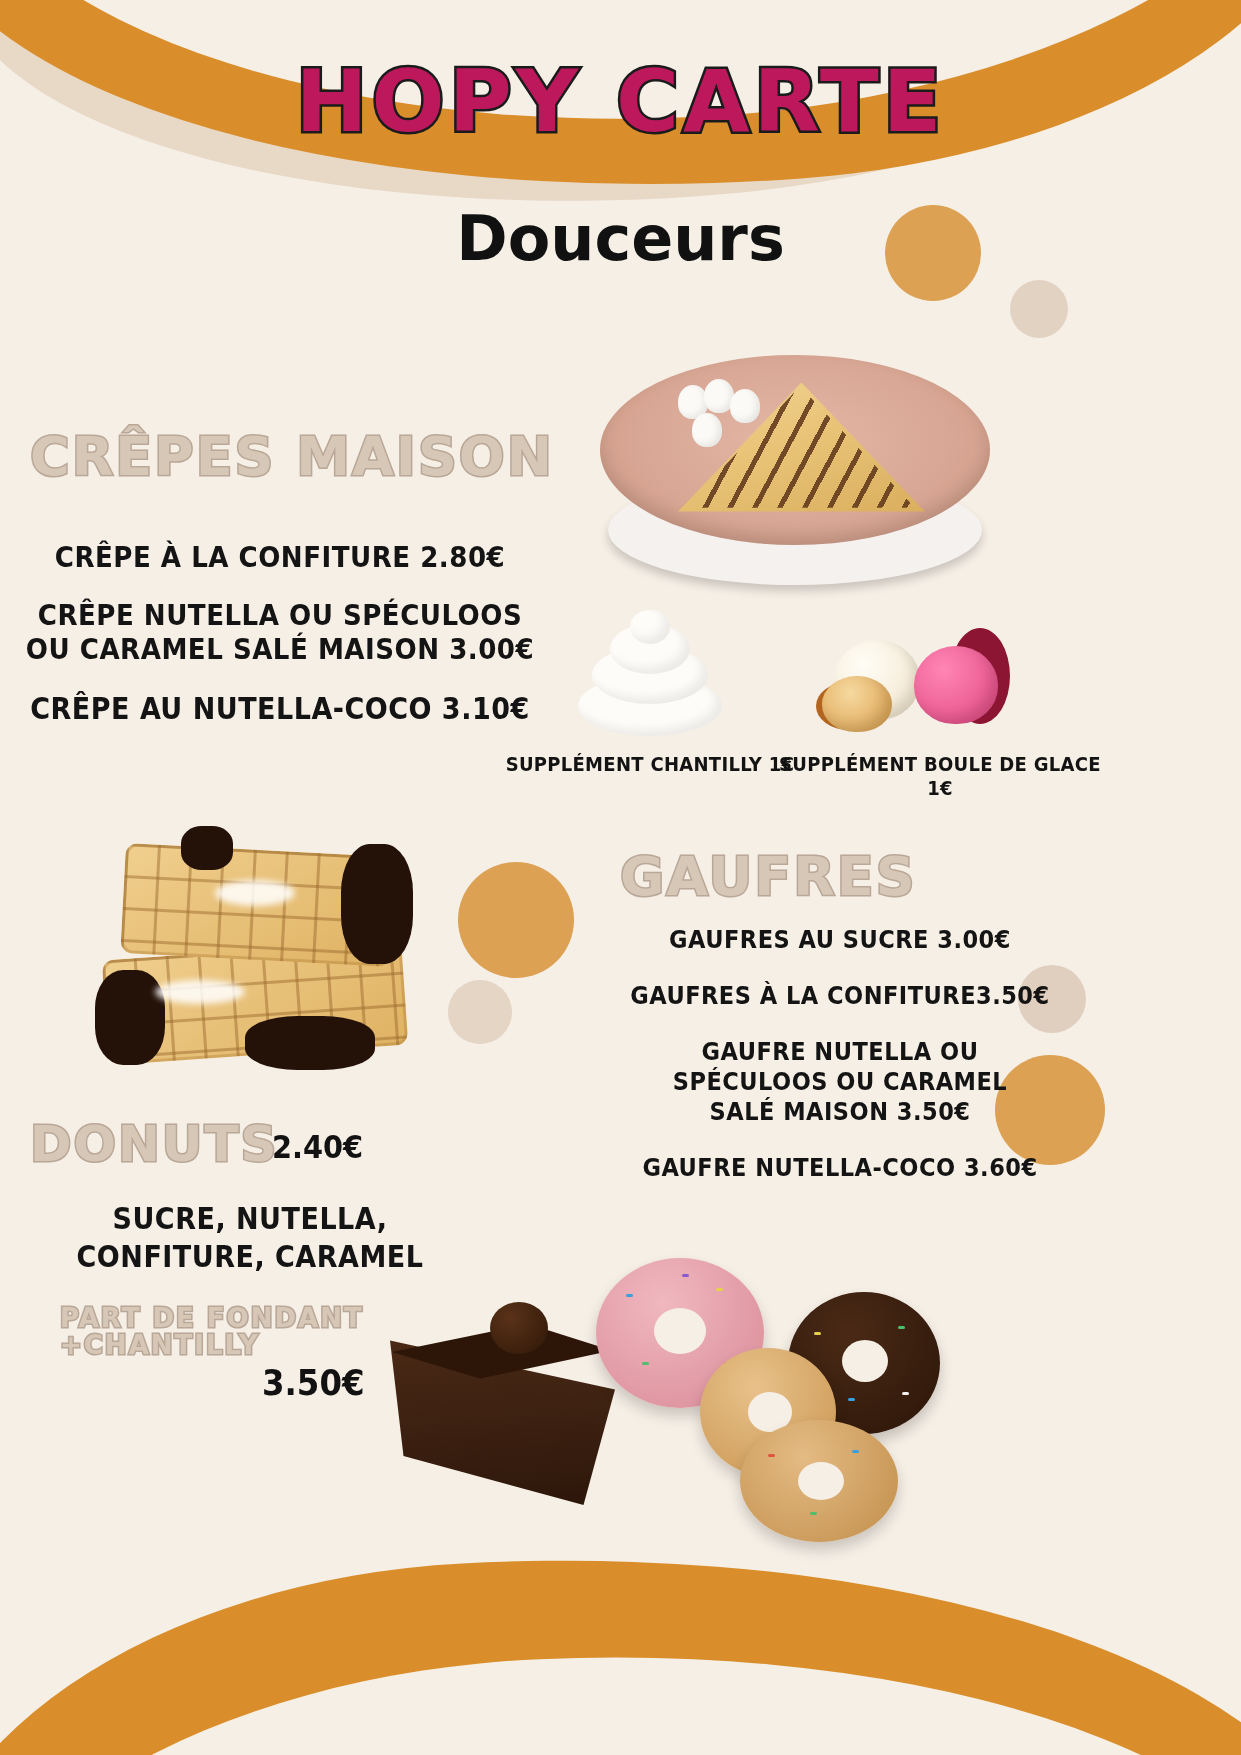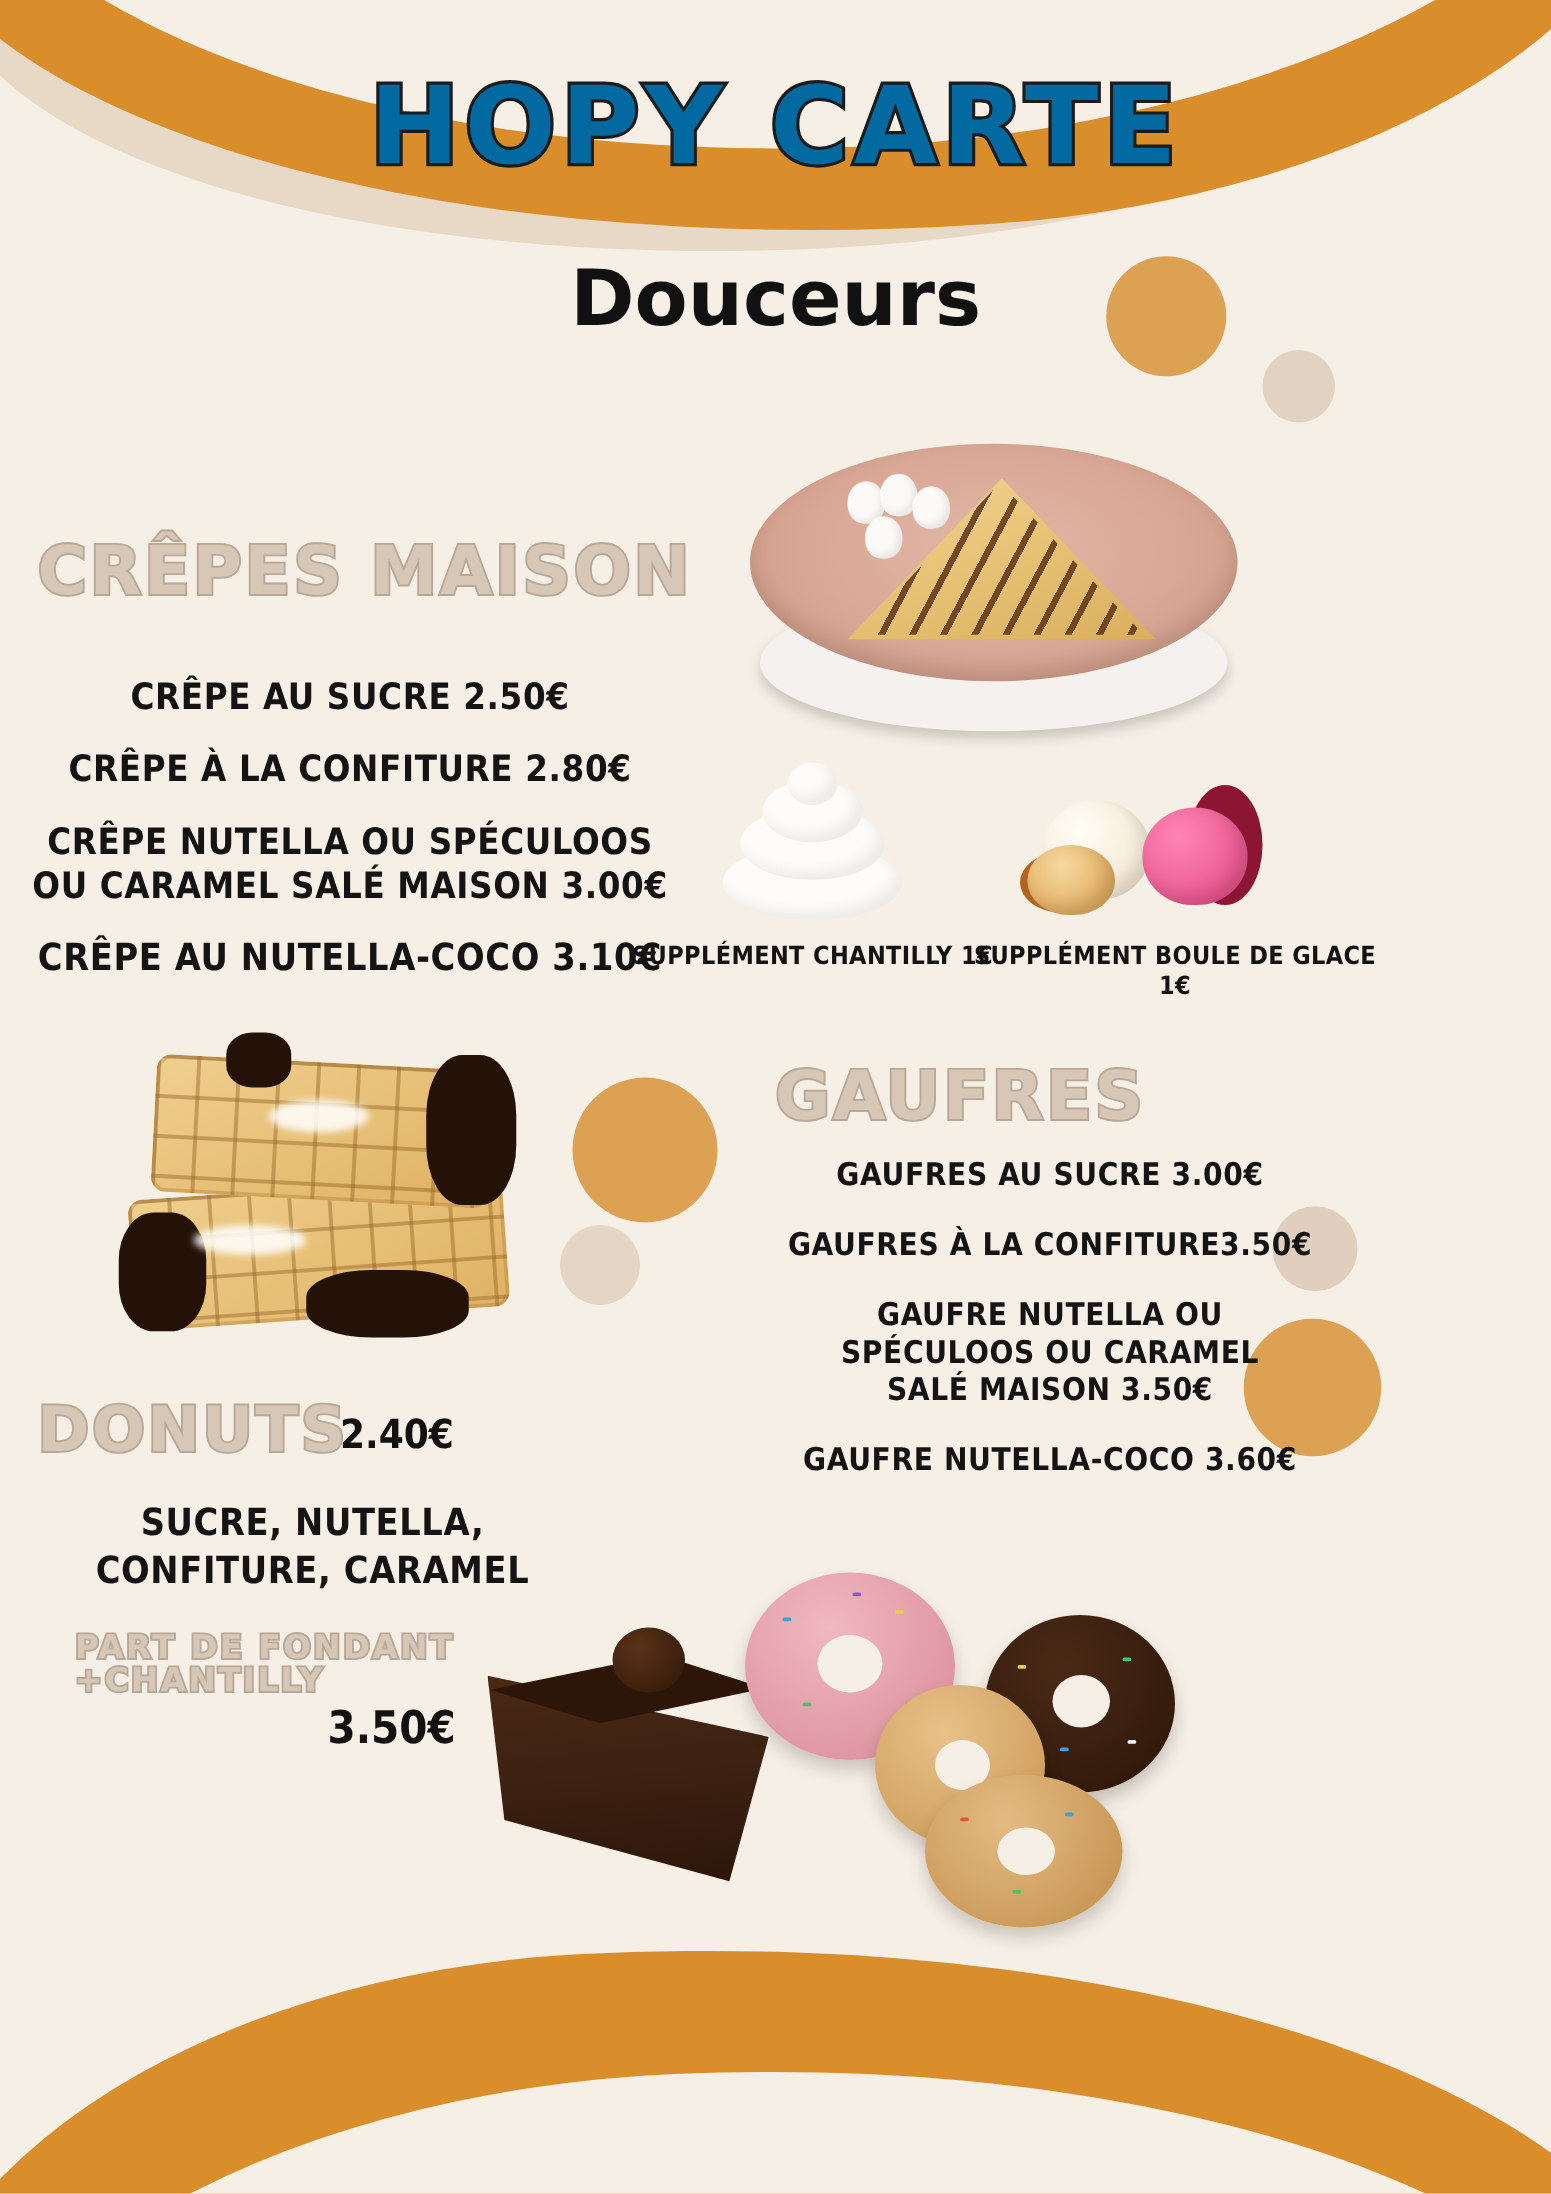--- a/index.html
+++ b/index.html
@@ -85,21 +85,21 @@
   .title {
     position: absolute;
     top: 58px;
     left: 0;
     width: 1241px;
     text-align: center;
     font-family: "DejaVu Sans", sans-serif;
     font-weight: bold;
     font-size: 86px;
     letter-spacing: 4px;
-    color: #0369a1;
+    color: #be185d;
     -webkit-text-stroke: 5px #1b1b1b;
     paint-order: stroke fill;
     line-height: 1;
   }
   .subtitle {
     position: absolute;
     top: 208px;
     left: 0;
     width: 1241px;
     text-align: center;
@@ -388,21 +388,20 @@
   <div class="dot" style="left:458px;top:862px;width:116px;height:116px;background:#dda154;"></div>
   <div class="dot" style="left:448px;top:980px;width:64px;height:64px;background:#e4d5c5;"></div>
   <div class="dot" style="left:1018px;top:965px;width:68px;height:68px;background:#e0cfbe;"></div>
   <div class="dot" style="left:995px;top:1055px;width:110px;height:110px;background:#dda154;"></div>
 
   <div class="title">HOPY CARTE</div>
   <div class="subtitle">Douceurs</div>
 
   <div id="crepes-head" class="sect-head">CRÊPES MAISON</div>
   <div id="crepes-list">
-    <div class="menu-line">CRÊPE AU SUCRE 2.50€</div>
     <div class="menu-line">CRÊPE À LA CONFITURE 2.80€</div>
     <div class="menu-line">CRÊPE NUTELLA OU SPÉCULOOS OU CARAMEL SALÉ MAISON 3.00€</div>
     <div class="menu-line" style="font-size:30px;">CRÊPE AU NUTELLA-COCO 3.10€</div>
   </div>
 
   <div class="plate">
     <div class="dish-back"></div>
     <div class="dish"></div>
     <div class="crepe"></div>
     <div class="drizzle"></div>

